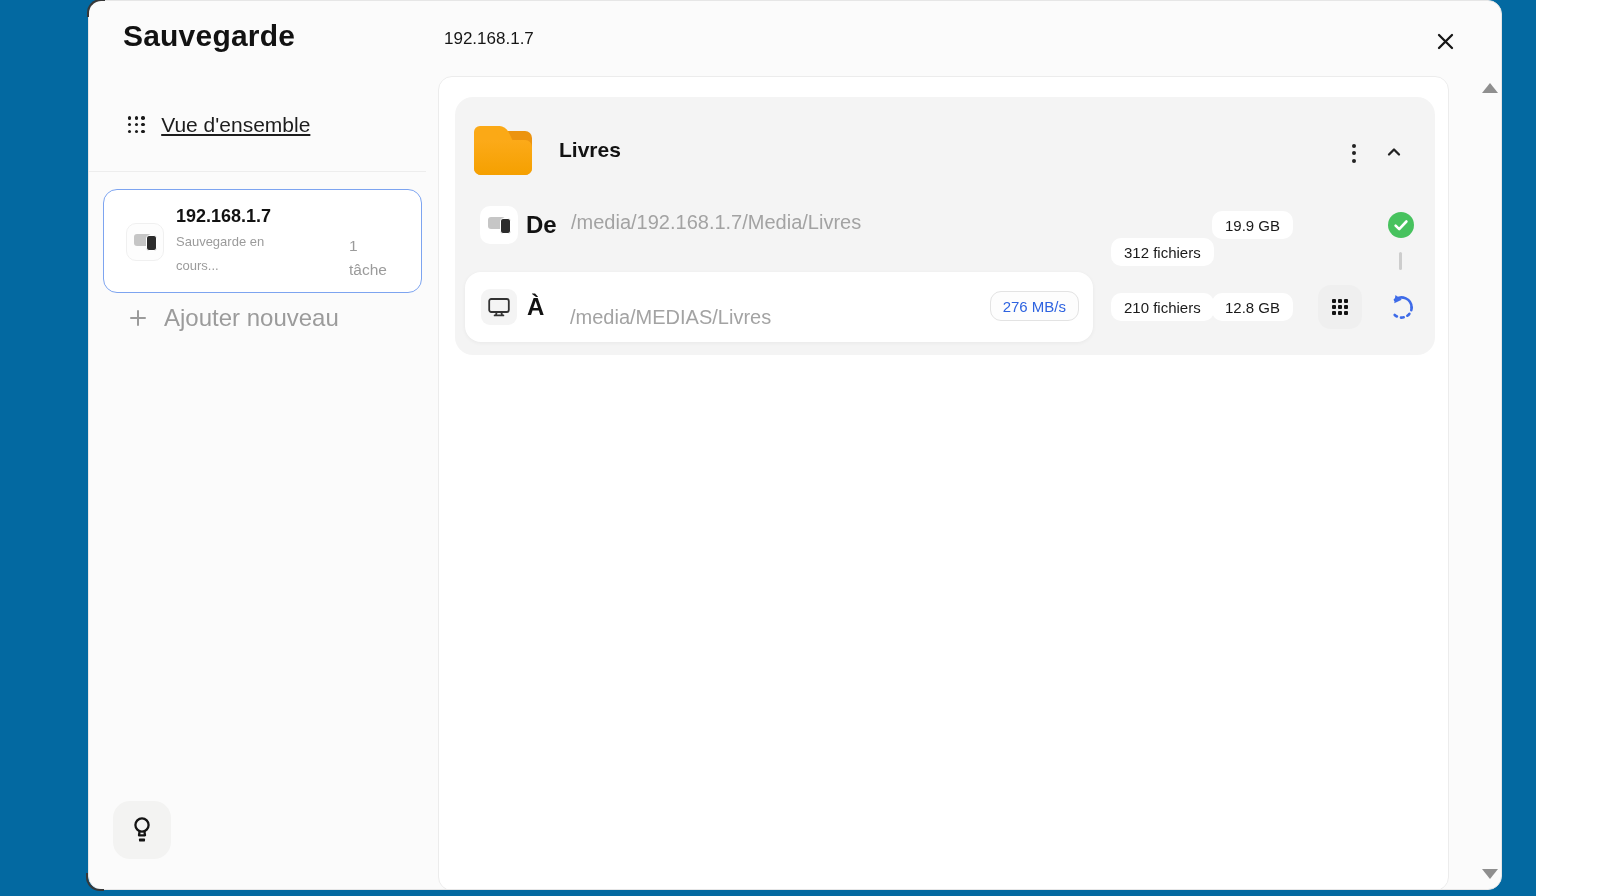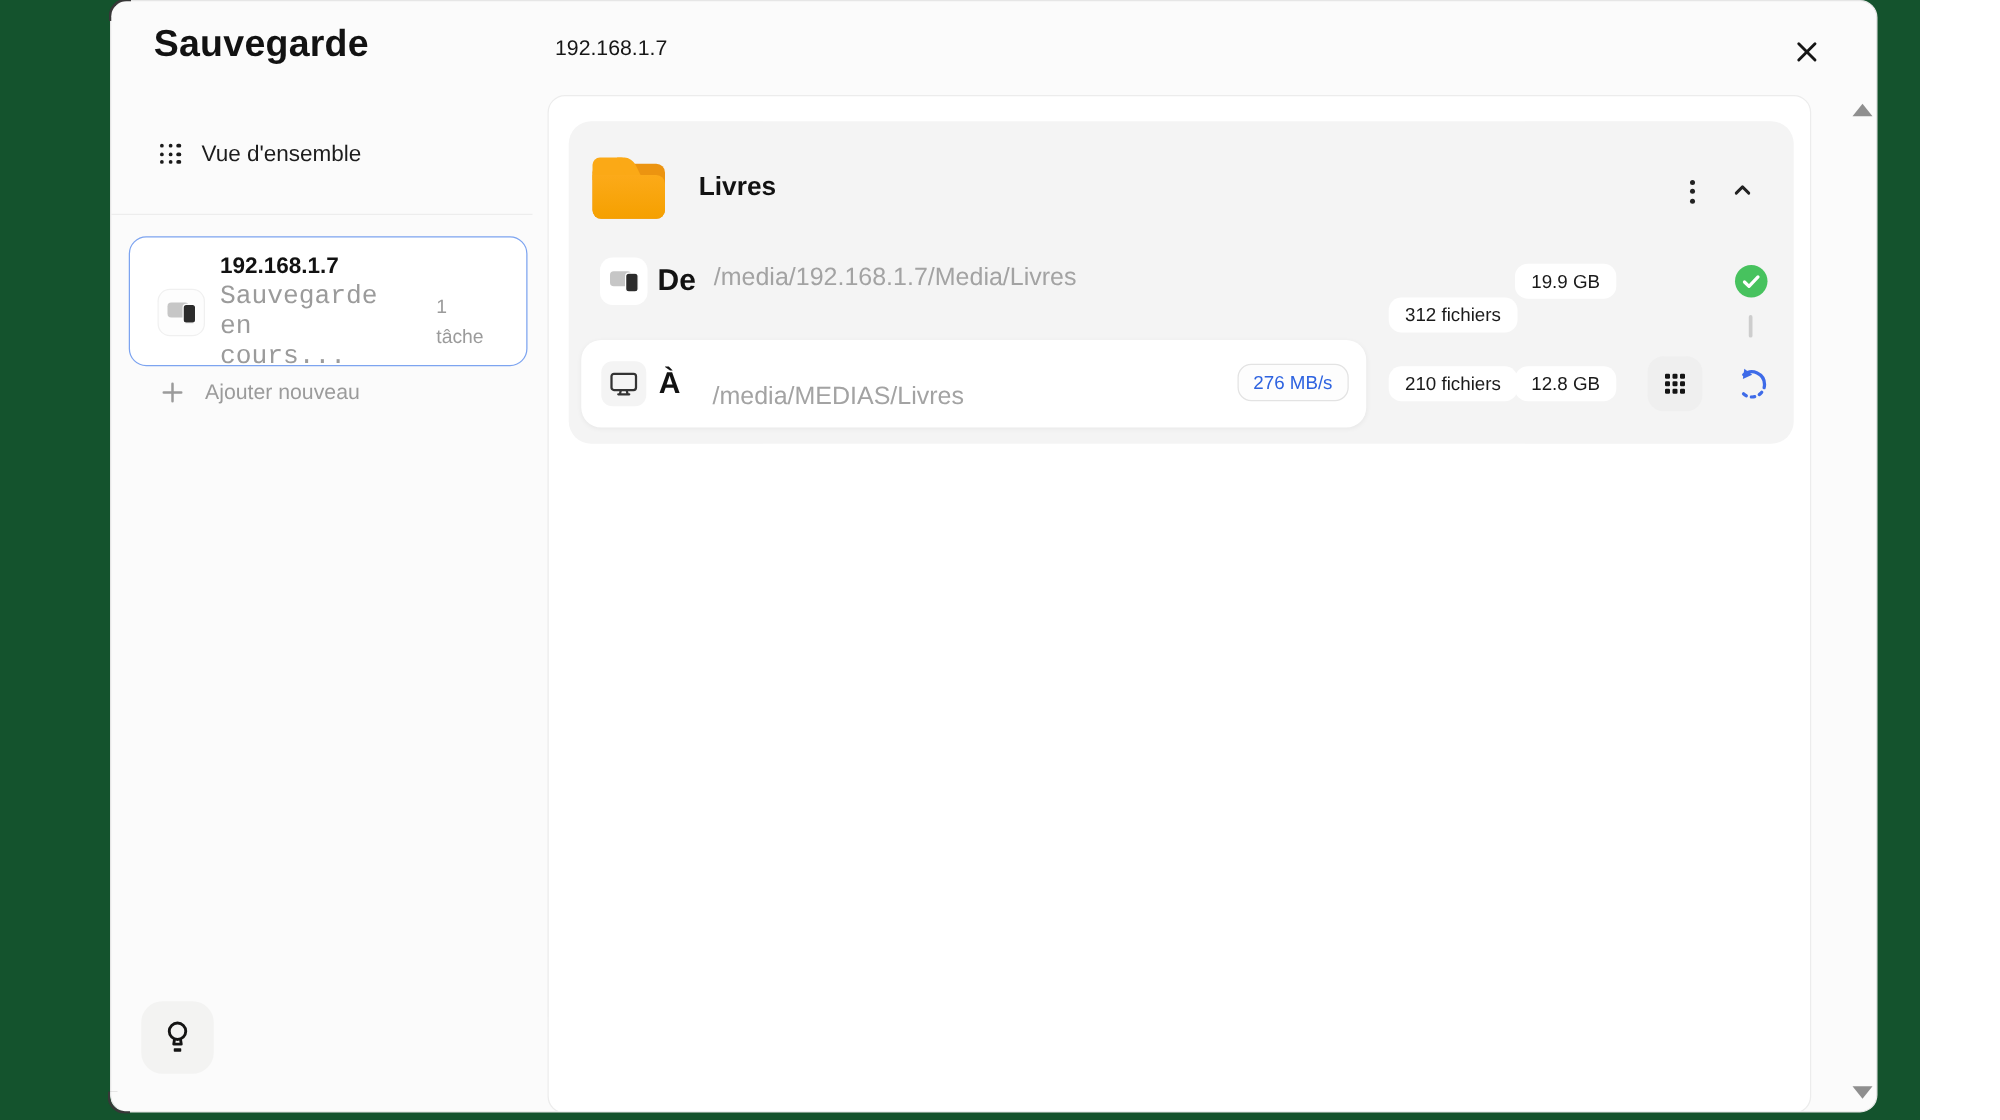--- a/index.html
+++ b/index.html
@@ -1,47 +1,47 @@
 <!DOCTYPE html>
 <html><head>
 <meta charset="utf-8">
 <style>
   html,body{margin:0;padding:0;background:#ffffff;font-family:"Liberation Sans",sans-serif;-webkit-font-smoothing:antialiased;}
-  .stage{position:relative;width:1536px;height:896px;background:#14532d;overflow:hidden;color:#141414;}
+  .stage{position:relative;width:1536px;height:896px;background:#0369a1;overflow:hidden;color:#141414;}
 
   
   .window{position:absolute;left:88px;top:0;width:1414px;height:890px;background:#fbfbfb;
           border:1px solid #e6e6e6;border-radius:14px;box-sizing:border-box;overflow:hidden;}
   .tick{position:absolute;width:16px;height:16px;pointer-events:none;}
   .tick-tl{left:87px;top:-1px;border-top:2.5px solid #383838;border-left:2.5px solid #383838;border-top-left-radius:14px;}
   .tick-bl{left:86px;top:873px;border-bottom:2.5px solid #383838;border-left:2.5px solid #383838;border-bottom-left-radius:14px;}
 
   
   .app-title{position:absolute;left:34px;top:18px;font-size:30px;font-weight:700;letter-spacing:.2px;color:#121212;}
   .overview-row{position:absolute;left:39px;top:112px;display:flex;align-items:center;gap:16px;cursor:pointer;}
-  .overview-row .label{font-size:18px;color:#1d1d1d;}
+  .overview-row .label{font-size:21px;color:#1d1d1d;text-decoration:underline;}
   .dotgrid{display:grid;grid-template-columns:repeat(3,4px);grid-auto-rows:4px;gap:2.6px;}
   .dotgrid i{width:3.4px;height:3.4px;border-radius:50%;background:#1b1b1b;}
   .sb-divider{position:absolute;left:0;top:170px;width:337px;height:1px;background:#ededed;}
 
   .device-card{position:absolute;left:14px;top:188px;width:319px;height:104px;background:#fff;
                border:1.5px solid #7da4f0;border-radius:14px;box-sizing:border-box;
                display:grid;grid-template-columns:34px 1fr 56px;column-gap:16px;align-items:center;
                padding:12px 16px 12px 22px;cursor:pointer;}
   .dev-ic-box{width:36px;height:36px;border-radius:10px;background:#fdfdfd;border:1px solid #f0f0f0;
               display:flex;align-items:center;justify-content:center;}
   .devices{position:relative;width:23px;height:18px;}
   .devices .tablet{position:absolute;left:0;top:1px;width:17px;height:12px;background:#c6c6c6;border-radius:3px;}
   .devices .phone{position:absolute;right:0;bottom:0;width:9px;height:14px;background:#2c2c2c;border-radius:3px;border:1.5px solid #fff;box-sizing:content-box;}
   .device-card .name{font-size:18px;font-weight:650;color:#121212;margin-bottom:3px;}
-  .device-card .status{font-size:21px;line-height:24px;color:#9b9b9b;max-width:125px;font-family:Liberation Mono, monospace;}
+  .device-card .status{font-size:13px;line-height:24px;color:#9b9b9b;max-width:125px;}
   .device-card .tasks{align-self:start;margin-top:32px;font-size:15.5px;line-height:24px;color:#9b9b9b;}
 
   .add-new{position:absolute;left:39px;top:303px;display:flex;align-items:center;gap:16px;color:#9b9b9b;cursor:pointer;}
-  .add-new .label{font-size:17px;}
+  .add-new .label{font-size:24px;}
   .bulb-btn{position:absolute;left:24px;top:800px;width:58px;height:58px;border-radius:17px;background:#f3f3f2;
             display:flex;align-items:center;justify-content:center;cursor:pointer;}
 
   
   .hdr-device{position:absolute;left:355px;top:28px;font-size:17px;font-weight:500;color:#161616;}
   .close-btn{position:absolute;left:1342px;top:26px;width:28px;height:28px;display:flex;align-items:center;justify-content:center;cursor:pointer;}
 
   
   .panel{position:absolute;left:349px;top:75px;width:1011px;height:815px;background:#fff;
          border:1px solid #ececec;border-radius:14px;box-sizing:border-box;}

